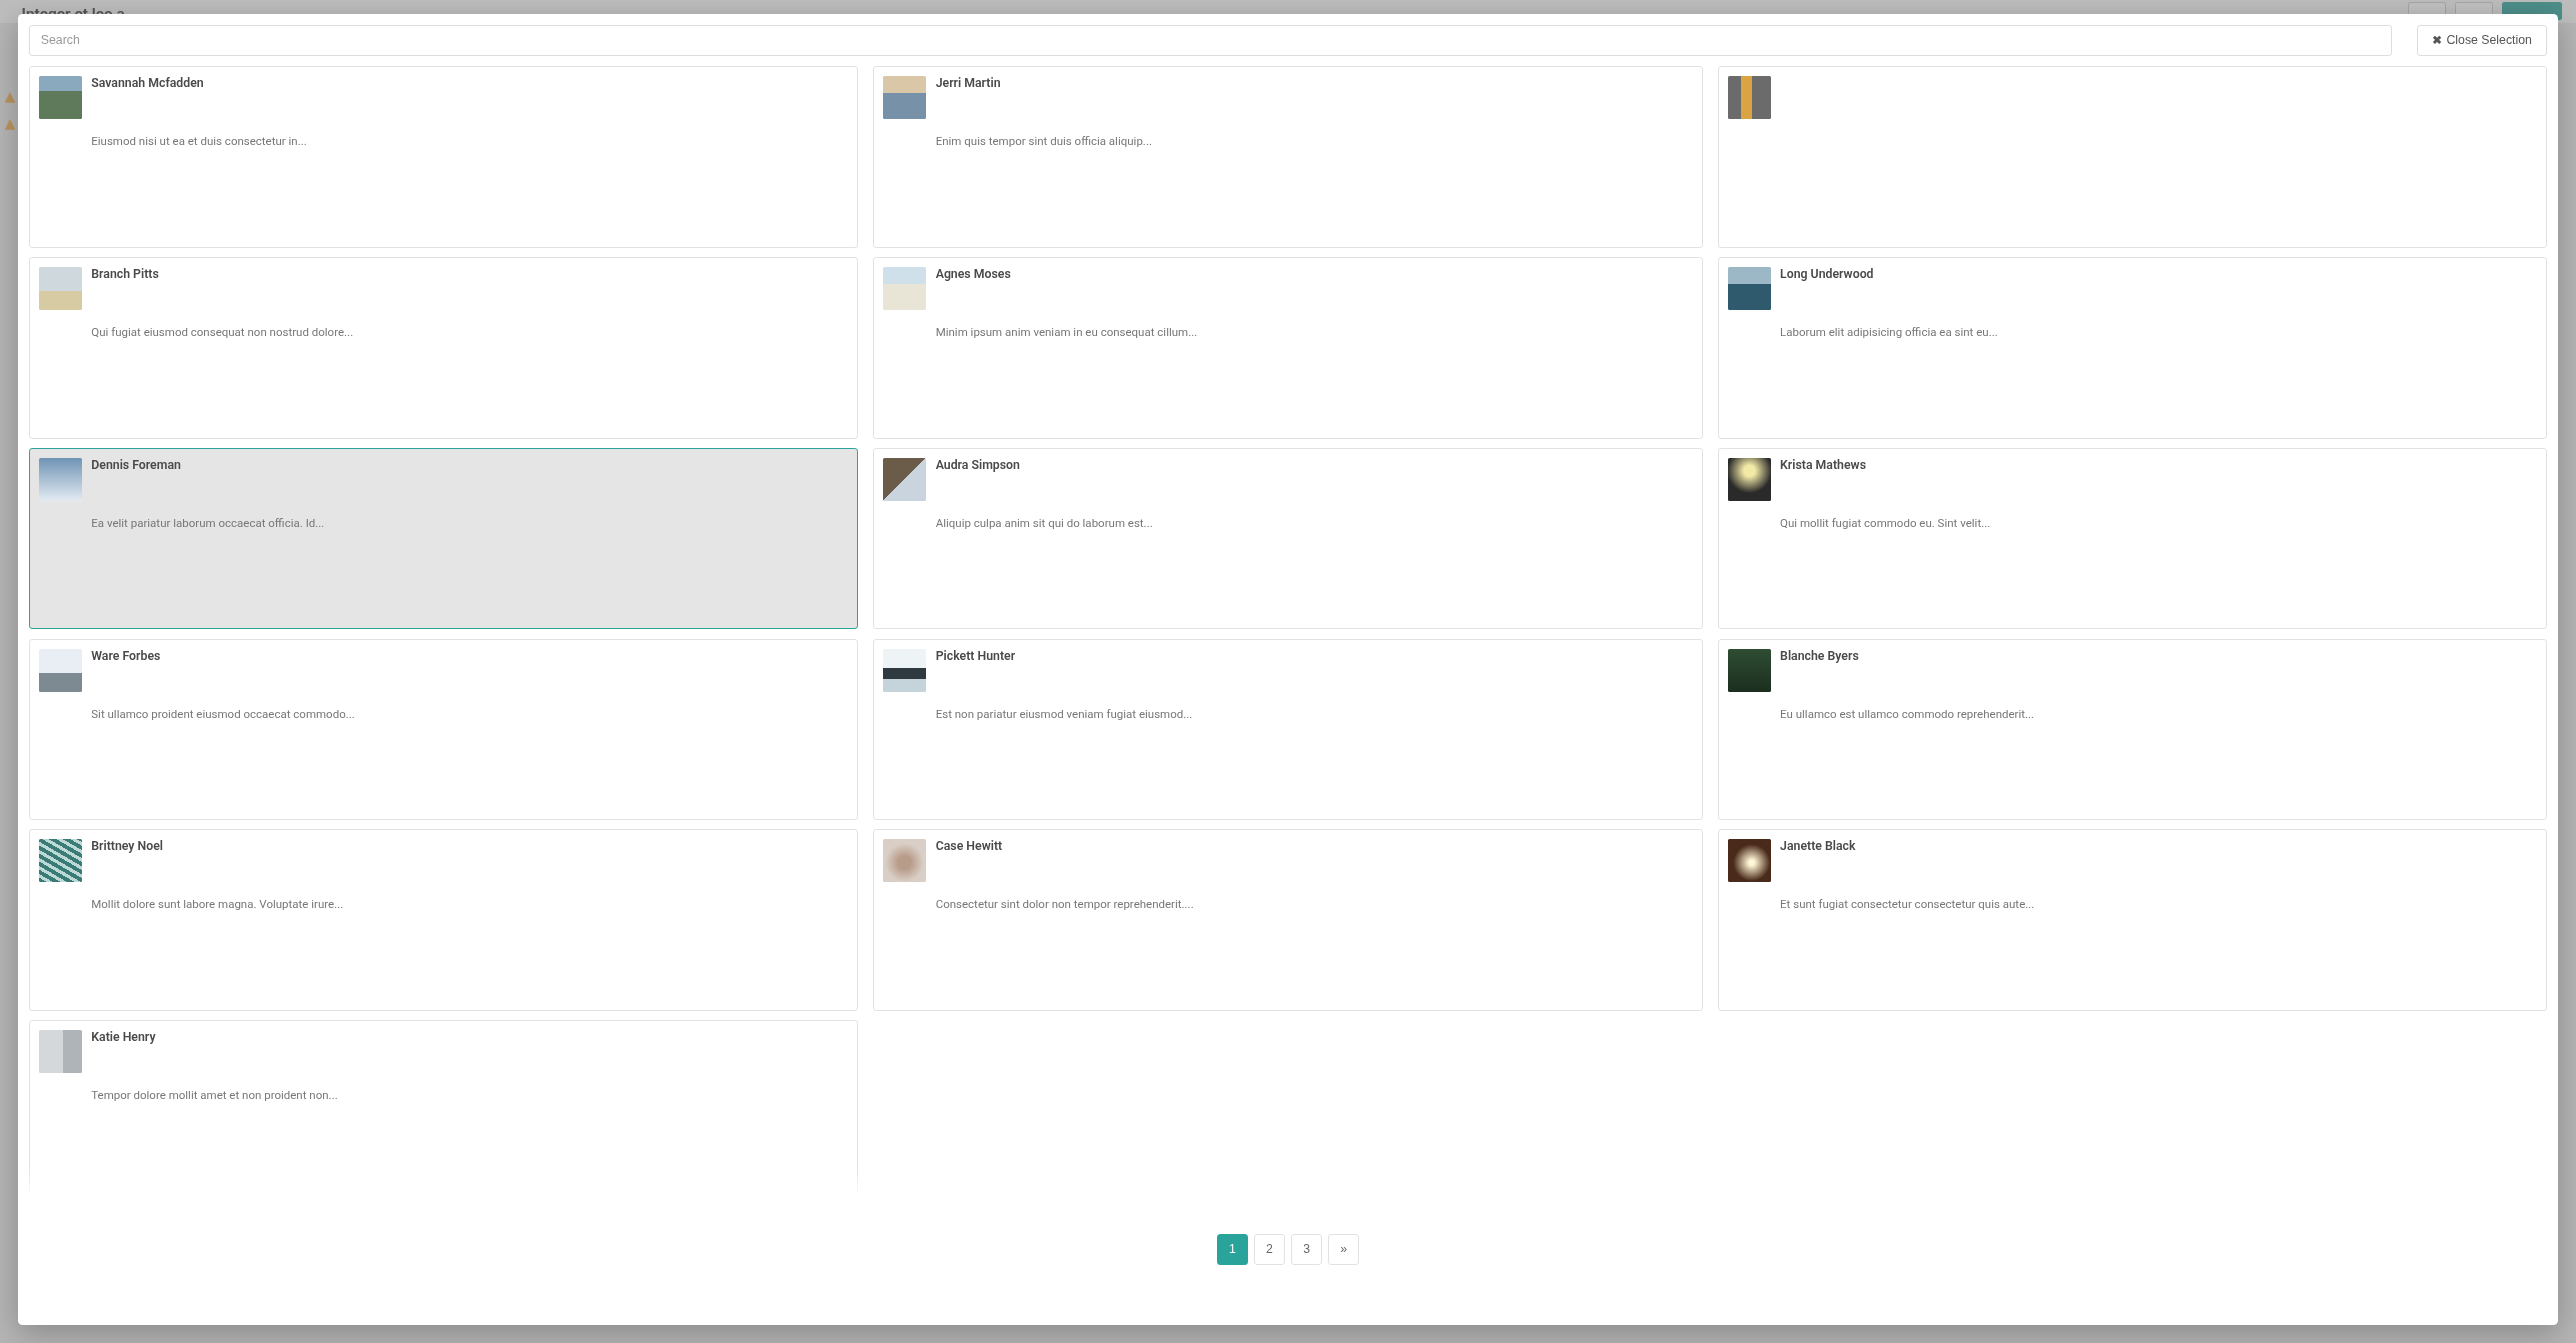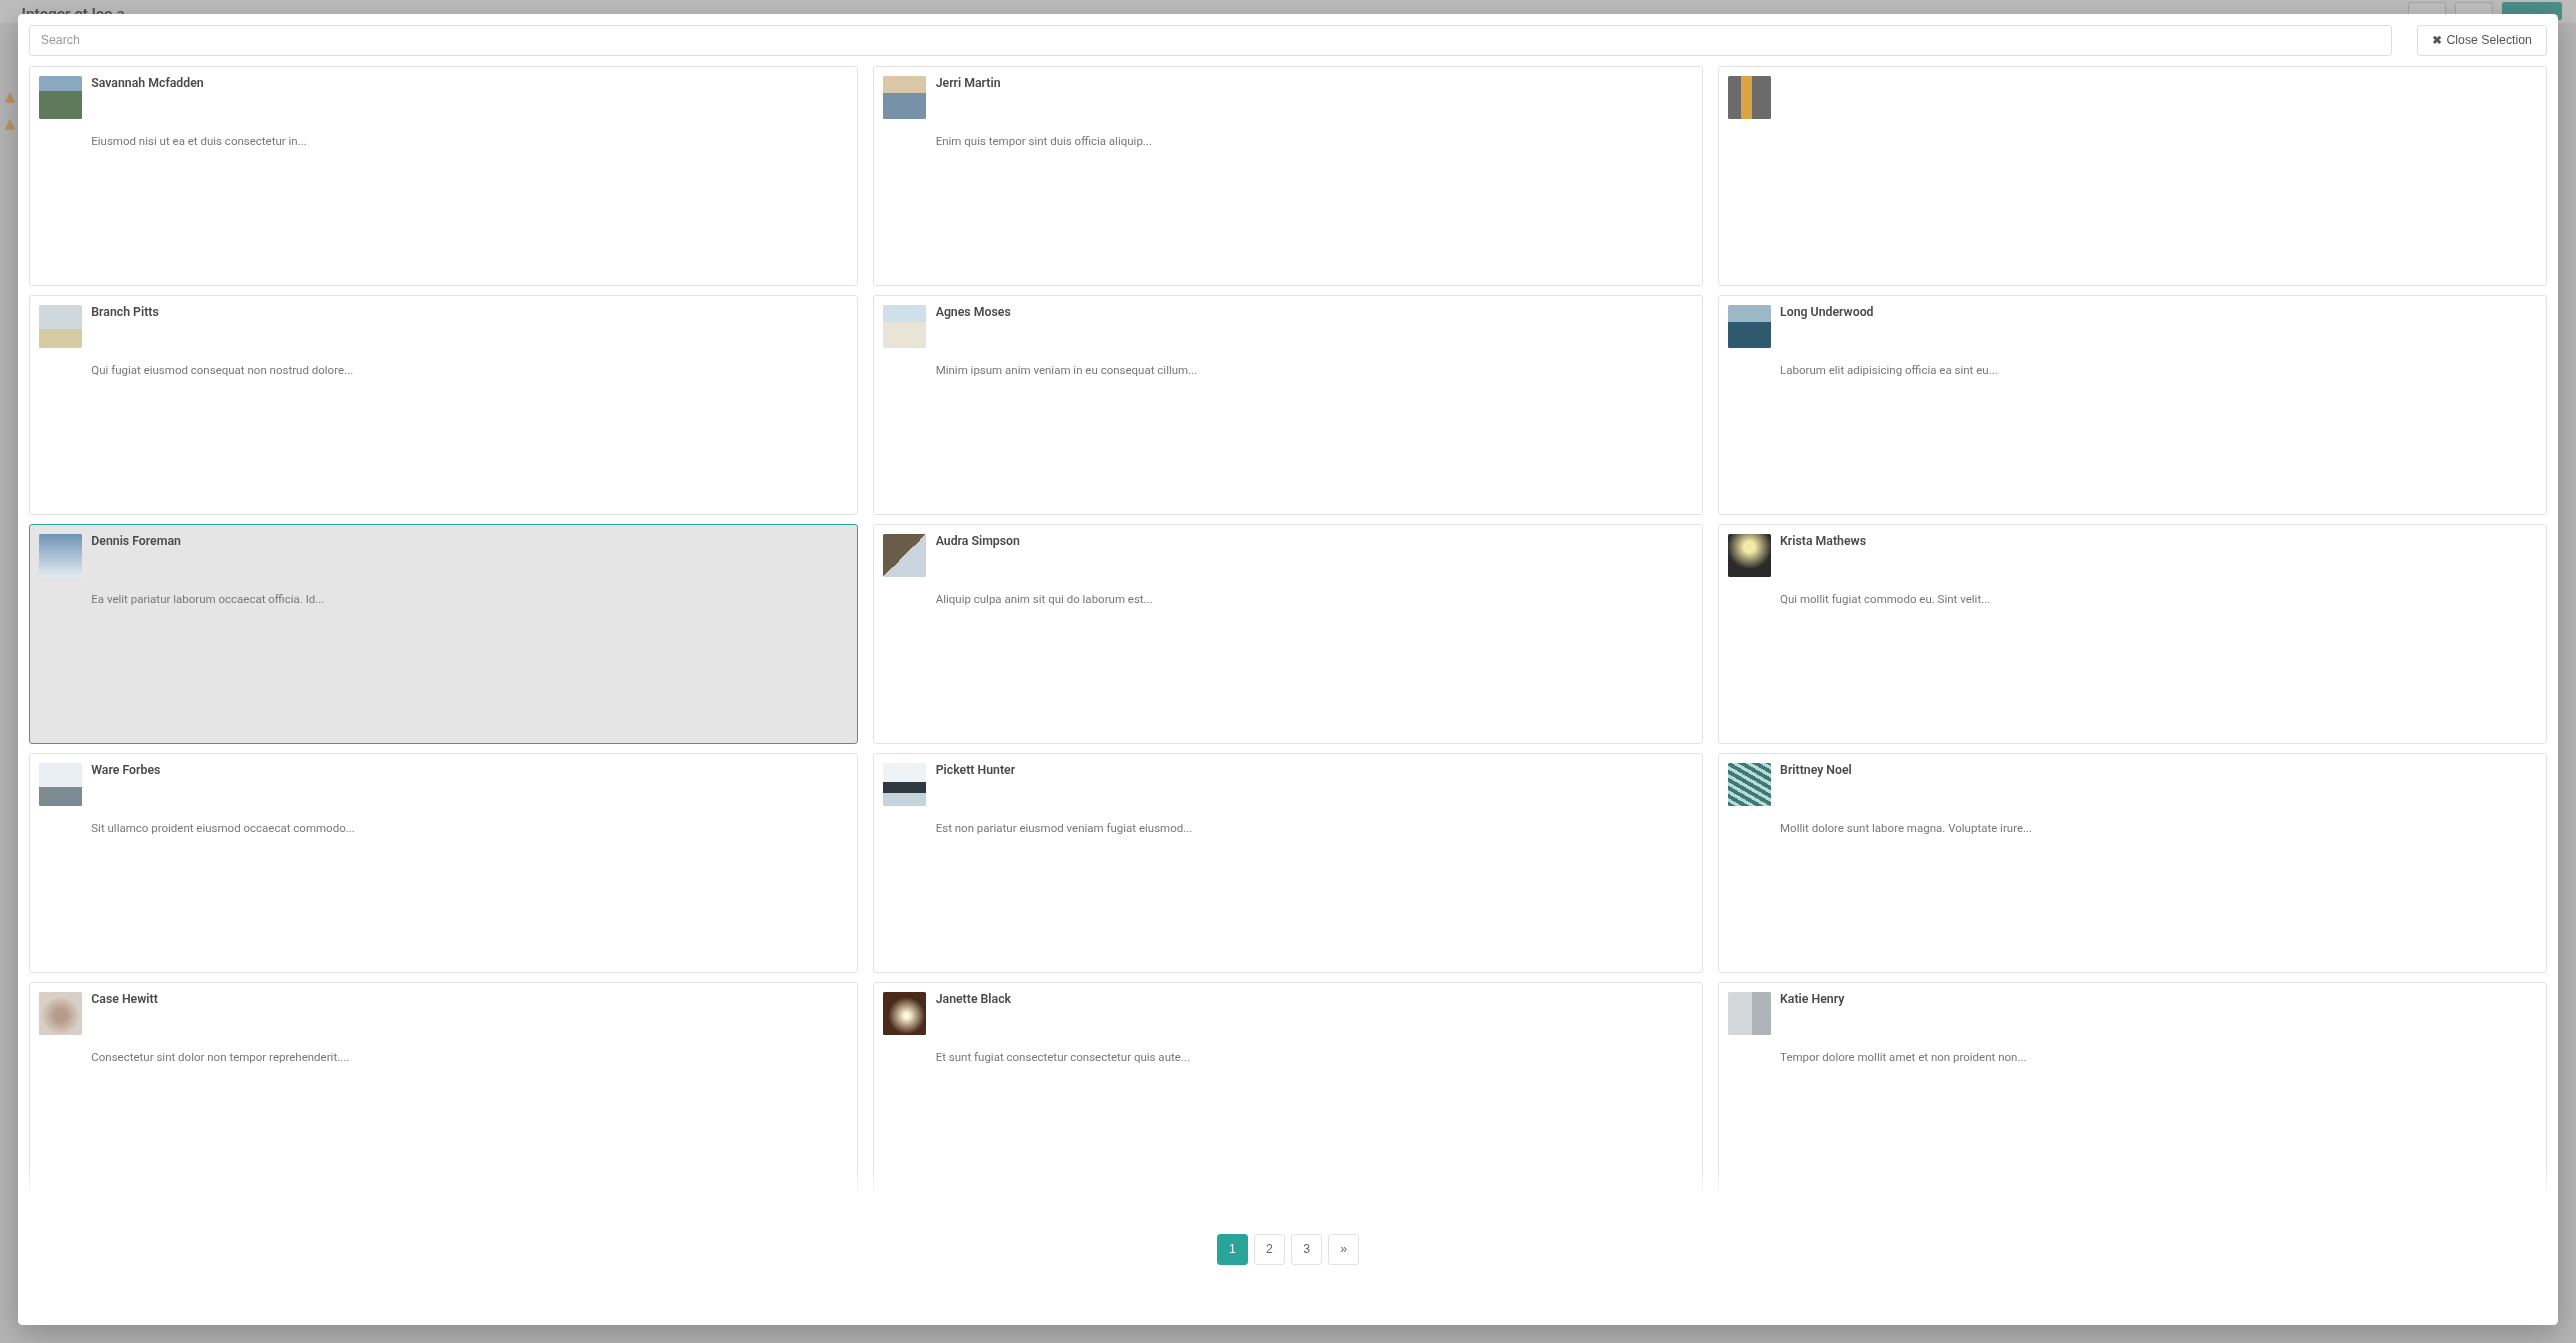--- a/index.html
+++ b/index.html
@@ -256,20 +256,27 @@
           </div>
         </div>
         <div class="card">
           <div class="thumb th-rock"></div>
           <div class="card-body">
             <div class="card-title">Pickett Hunter</div>
             <div class="card-desc">Est non pariatur eiusmod veniam fugiat eiusmod...</div>
           </div>
         </div>
         <div class="card">
+          <div class="thumb th-pine"></div>
+          <div class="card-body">
+            <div class="card-title">Blanche Byers</div>
+            <div class="card-desc">Eu ullamco est ullamco commodo reprehenderit...</div>
+          </div>
+        </div>
+        <div class="card">
           <div class="thumb th-foam"></div>
           <div class="card-body">
             <div class="card-title">Brittney Noel</div>
             <div class="card-desc">Mollit dolore sunt labore magna. Voluptate irure...</div>
           </div>
         </div>
         <div class="card">
           <div class="thumb th-cat"></div>
           <div class="card-body">
             <div class="card-title">Case Hewitt</div>

